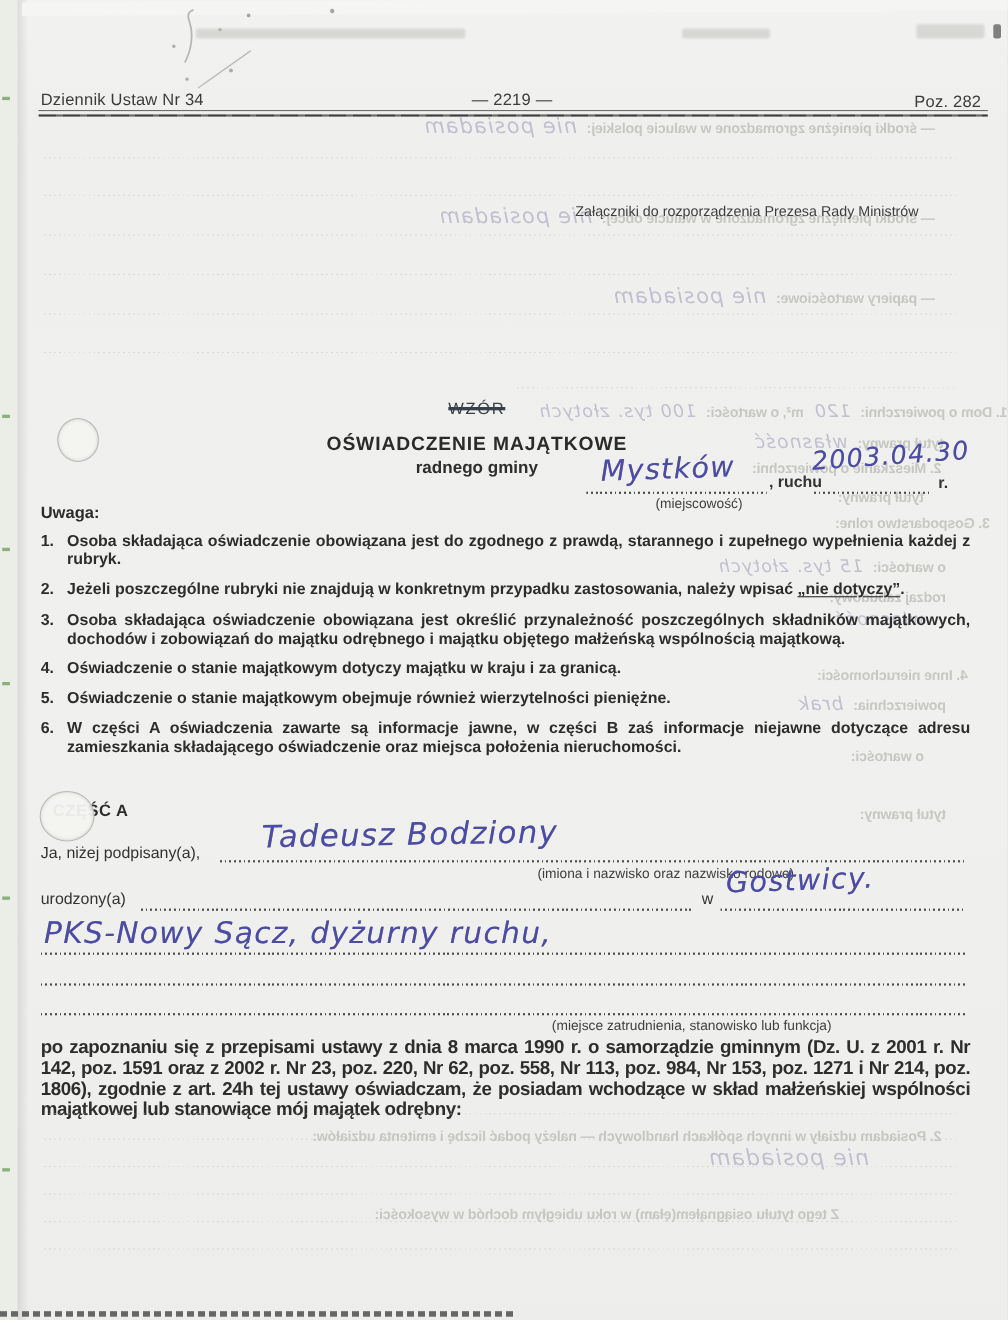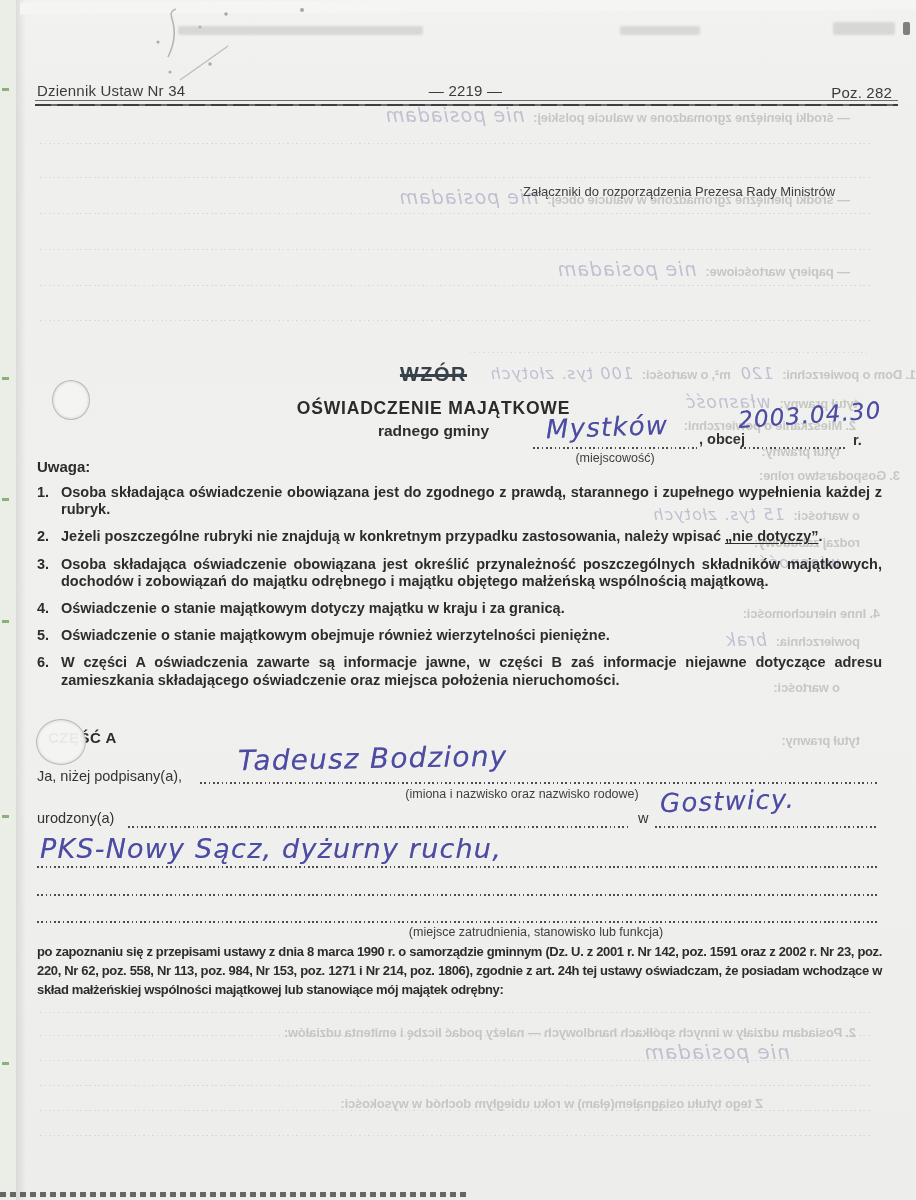--- a/index.html
+++ b/index.html
@@ -24,42 +24,42 @@
   .hdr.center{left:37px;right:38px;text-align:center;}
   .header-rule{position:absolute;left:35px;right:34px;top:100px;}
   .header-rule .r1{height:1.2px;background:#6d6d6b;}
   .header-rule .r2{margin-top:2.5px;height:2.6px;
         background:repeating-linear-gradient(90deg,#3f3f3f 0 16px,#6a6a68 16px 22px);}
   
   .attach{position:absolute;left:523px;top:184px;width:330px;font-size:13px;line-height:16px;color:#3e3e3e;}
   .annex{margin-top:9px;text-align:right;font-weight:600;padding-right:22px;}
   
   .titleblock{position:absolute;left:37px;top:363px;width:793px;text-align:center;}
-  .wzor{display:inline-block;font-size:20px;font-weight:700;letter-spacing:1.5px;color:#36414a;
+  .wzor{display:inline-block;font-size:15px;font-weight:400;letter-spacing:1.5px;color:#36414a;
         text-decoration:line-through;text-decoration-thickness:2.5px;}
   .t-main{margin-top:12px;font-size:17.5px;font-weight:700;letter-spacing:.8px;color:#2b2b2b;}
   .t-sub{margin-top:3px;font-size:15.5px;font-weight:700;color:#2e2e2e;}
   
   .dots{position:absolute;height:1.7px;
         background:repeating-linear-gradient(90deg,#4c4c4c 0 1.6px,transparent 1.6px 4.3px);}
-  .caption{position:absolute;font-size:12.5px;color:#3f3f3f;text-align:center;}
+  .caption{position:absolute;font-size:12.5px;color:#3f3f3f;text-align:right;}
   .lbl{position:absolute;font-size:14.5px;color:#333;}
   .lbl.b{font-weight:600;}
   
   .hw{position:absolute;font-family:"DejaVu Sans",sans-serif;font-style:italic;color:#4d4ca4;
       letter-spacing:1.2px;white-space:nowrap;text-shadow:0 0 .6px rgba(77,76,164,.55);}
   
   .notes{position:absolute;left:37px;top:458px;width:845px;}
   .notes-h{font-size:15px;font-weight:700;margin-bottom:9px;color:#2c2c2c;}
   .uw{display:flex;margin-bottom:10px;font-size:14.5px;line-height:17.2px;font-weight:700;color:#2d2d2d;text-align:justify;}
   .uw .num{flex:none;width:24px;}
   .und{text-decoration:underline;text-underline-offset:2px;}
   
   .parta-h{position:absolute;left:48px;top:729px;font-size:15px;font-weight:700;letter-spacing:.5px;color:#2c2c2c;z-index:2;}
-  .statement{position:absolute;left:37px;top:942px;width:845px;font-size:13px;line-height:19px;
+  .statement{position:absolute;left:37px;top:942px;width:845px;font-size:17px;line-height:19px;
              font-weight:600;letter-spacing:-.35px;color:#2d2d2d;text-align:justify;}
   
   .punch{position:absolute;border-radius:50%;background:rgba(243,243,241,.95);border:1.4px solid #b9b9b5;z-index:5;
          box-shadow:inset 0 0 3px rgba(130,130,128,.35);}
   
   .bt{position:absolute;display:flex;align-items:baseline;gap:9px;transform:scaleX(-1);
       white-space:nowrap;opacity:.85;}
   .btl{font-size:13px;font-weight:700;color:#c0c0bc;letter-spacing:-.2px;}
   .bthw{font-family:"DejaVu Sans",sans-serif;font-style:italic;font-size:19px;color:#b9b7cc;letter-spacing:1px;}
   .btline{position:absolute;height:1.4px;opacity:.5;
@@ -172,21 +172,21 @@
     <div>Załączniki do rozporządzenia Prezesa Rady Ministrów</div>
   </div>
 
   <div class="titleblock">
     <span class="wzor">WZÓR</span>
     <div class="t-main">OŚWIADCZENIE MAJĄTKOWE</div>
     <div class="t-sub">radnego gminy</div>
   </div>
 
   <div class="dots" style="left:533px;top:447px;width:164px"></div>
-  <div class="lbl b" style="left:699px;top:431px">, obcej</div>
+  <div class="lbl b" style="left:699px;top:431px">, ruchu</div>
   <div class="dots" style="left:740px;top:447px;width:107px"></div>
   <div class="lbl b" style="left:853px;top:432px">r.</div>
   <div class="caption" style="left:555px;top:451px;width:120px">(miejscowość)</div>
   <div class="hw" style="left:546px;top:412px;font-size:26px;transform:rotate(-2deg)">Mystków</div>
   <div class="hw" style="left:738px;top:402px;font-size:23px;transform:rotate(-4deg)">2003.04.30</div>
 
   <div class="notes">
     <div class="notes-h">Uwaga:</div>
     <div class="uw">
       <span class="num">1.</span>

